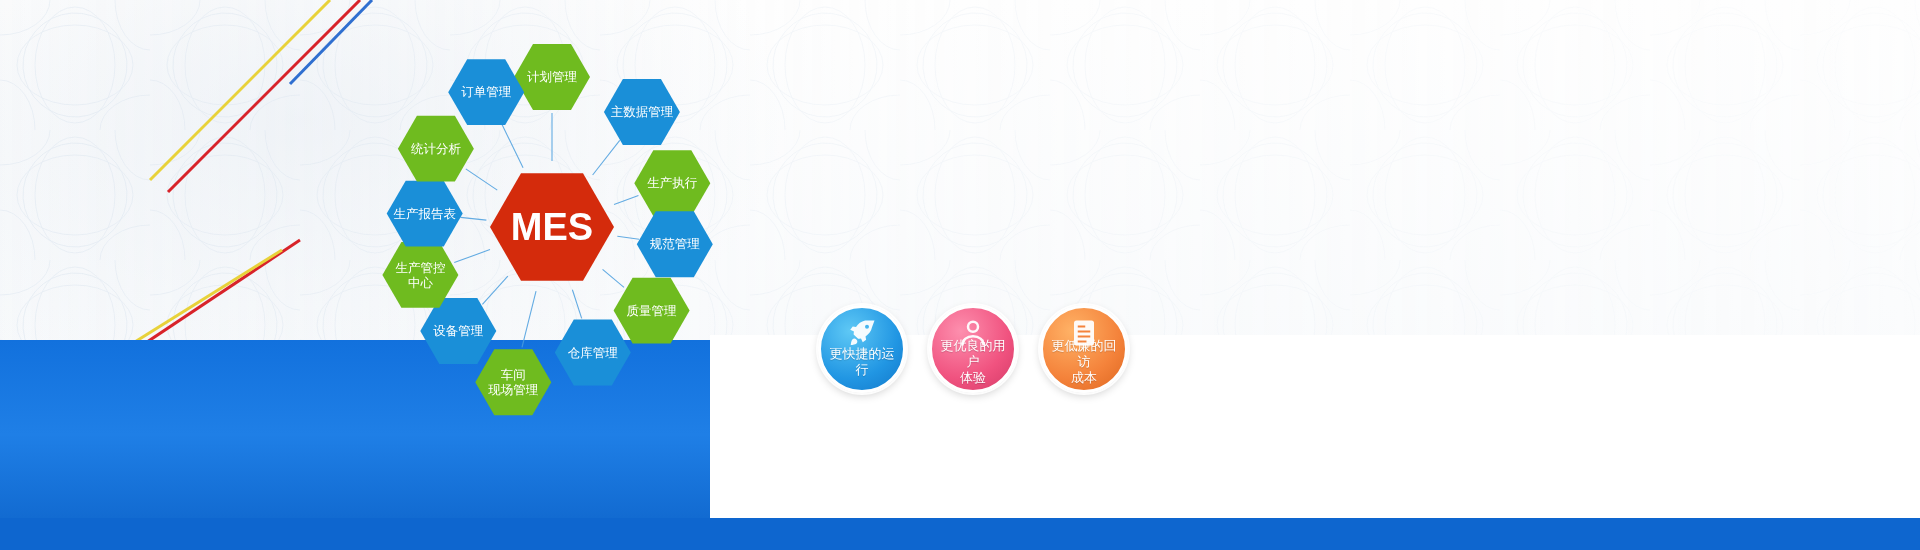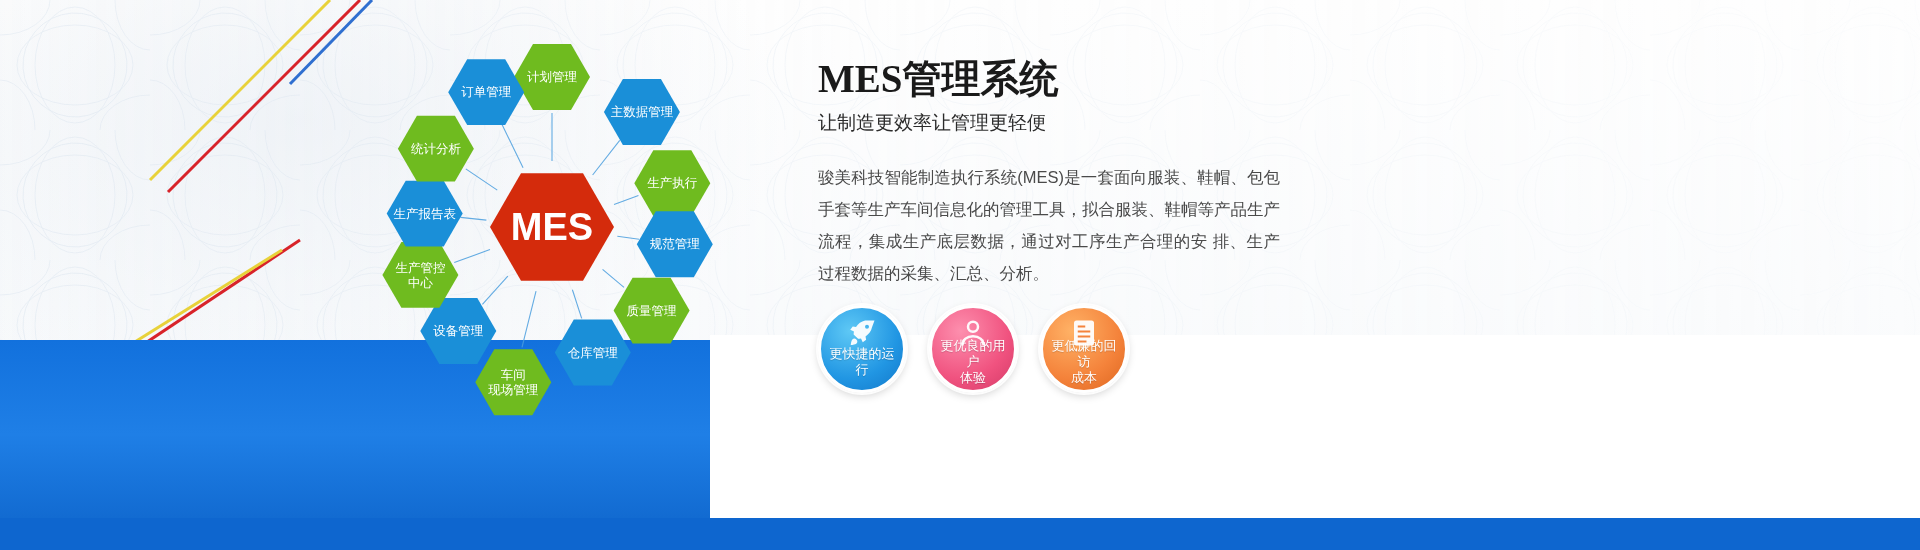--- a/index.html
+++ b/index.html
@@ -132,25 +132,20 @@
           <polygon points="143.9,128.7 124.9,161.6 86.9,161.6 67.9,128.7 86.9,95.8 124.9,95.8" fill="#6fbb1f"></polygon>
           <text x="105.93473984229414" y="132.71299351409544" text-anchor="middle" fill="#ffffff" font-size="12.5" font-family="&quot;Liberation Sans&quot;,&quot;DejaVu Sans&quot;,sans-serif"><tspan x="105.93473984229414" dy="0">统计分析</tspan></text>
           <polygon points="194.2,72.2 175.2,105.1 137.2,105.1 118.2,72.2 137.2,39.3 175.2,39.3" fill="#1a8fd8"></polygon>
           <text x="156.24432798163832" y="76.18089305512498" text-anchor="middle" fill="#ffffff" font-size="12.5" font-family="&quot;Liberation Sans&quot;,&quot;DejaVu Sans&quot;,sans-serif"><tspan x="156.24432798163832" dy="0">订单管理</tspan></text>
           <polygon points="284.0,207.0 253.0,260.7 191.0,260.7 160.0,207.0 191.0,153.3 253.0,153.3" fill="#d42b0c"></polygon>
           <text x="222" y="220" text-anchor="middle" fill="#ffffff" font-size="38" font-weight="bold" font-family="&quot;Liberation Sans&quot;,&quot;DejaVu Sans&quot;,sans-serif">MES</text>
         </g>
     </svg>
   </div>
 
-  <div class="content">
-    <h1 class="title">MES管理系统</h1>
-    <h2 class="subtitle">让制造更效率让管理更轻便</h2>
-    <p class="para">骏美科技智能制造执行系统(MES)是一套面向服装、鞋帽、包包手套等生产车间信息化的管理工具，拟合服装、鞋帽等产品生产流程，集成生产底层数据，通过对工序生产合理的安 排、生产过程数据的采集、汇总、分析。</p>
-  </div>
 
   <div class="badges" id="badges">
       <div class="badge has-icon b2">
         <span class="bicon"><svg viewBox="0 0 24 24" fill="none" stroke="#fff" stroke-width="2">
             <circle cx="12" cy="7" r="4"></circle>
             <path d="M3.5 22c0-4.7 3.8-7.5 8.5-7.5s8.5 2.8 8.5 7.5"></path>
           </svg></span>
         <span class="blabel">更优良的用户<br>体验</span>
       </div>
       <div class="badge has-icon b1">

